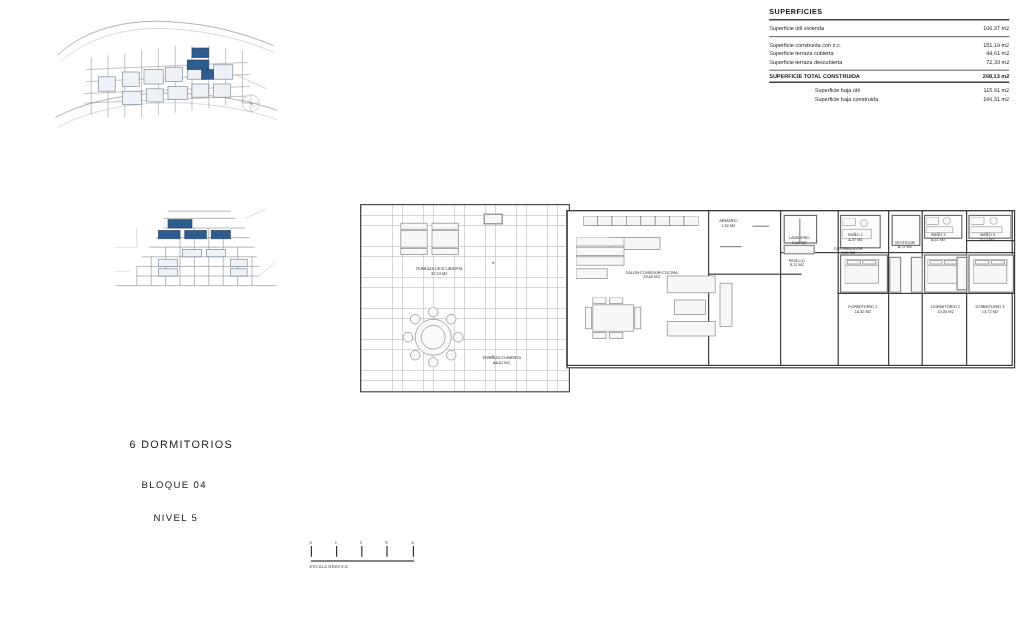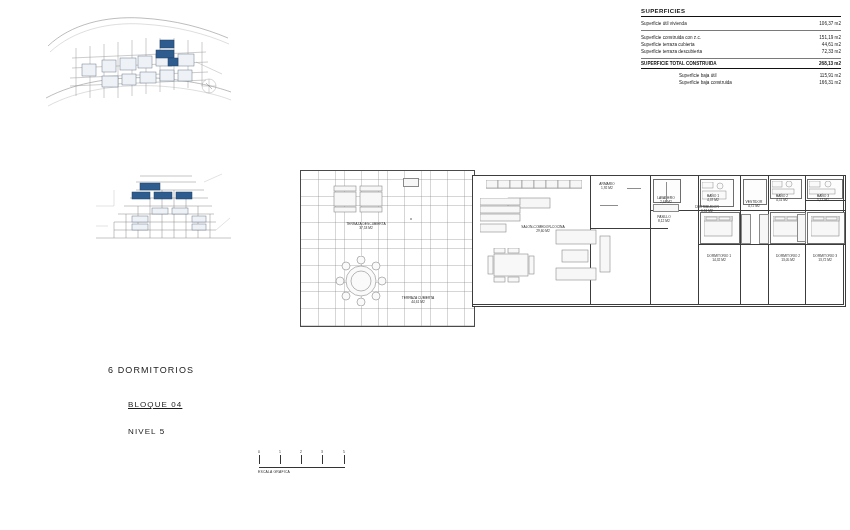--- a/index.html
+++ b/index.html
@@ -19,21 +19,21 @@
   .sup-block{padding:3px 0;}
   .sup-total{display:flex;justify-content:space-between;font-size:4.6px;font-weight:bold;color:#111;padding:2px 0;}
   .indent{padding-left:38px;}
 
   
   .siteplan{position:absolute;left:46px;top:12px;width:185px;height:120px;}
   .elev{position:absolute;left:96px;top:160px;width:135px;height:85px;}
 
   
   .t1{position:absolute;left:108px;top:365px;font-size:9px;letter-spacing:1.1px;color:#1a1a1a;}
-  .t2{position:absolute;left:128px;top:400px;font-size:8px;letter-spacing:1.1px;color:#1a1a1a;text-decoration:underline;}
+  .t2{position:absolute;left:118px;top:400px;font-size:8px;letter-spacing:1.1px;color:#1a1a1a;}
   .t3{position:absolute;left:128px;top:427px;font-size:8px;letter-spacing:1.1px;color:#1a1a1a;}
 
   
   .scalewrap{position:absolute;left:258px;top:455px;width:100px;}
   .scale-ticks{position:relative;height:12px;}
   .scale-ticks .tk{position:absolute;top:0;width:1px;height:9px;background:#333;}
   .scale-ticks .num{position:absolute;top:-5px;font-size:3.4px;color:#333;transform:translateX(-1px);}
   .scale-line{height:1px;background:#333;width:86px;margin-left:1px;}
   .scale-cap{font-size:3.4px;color:#333;margin-top:2px;letter-spacing:.2px;}
 

